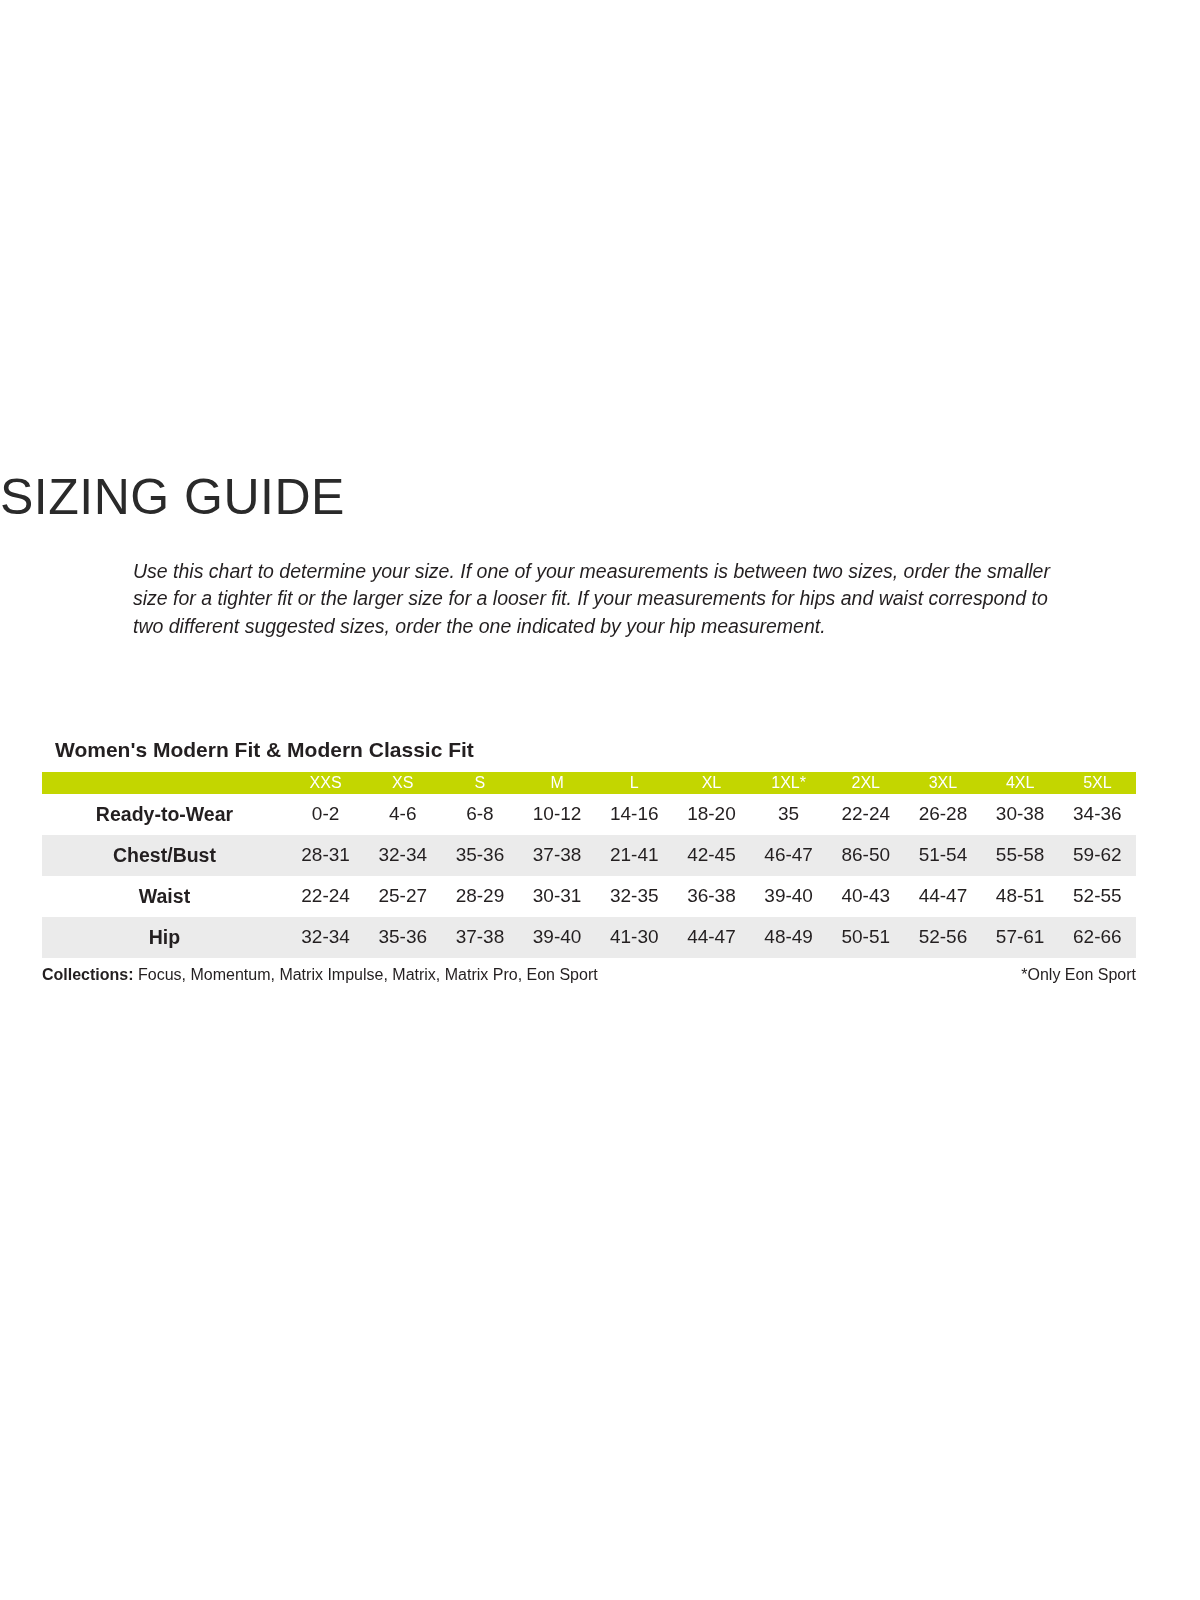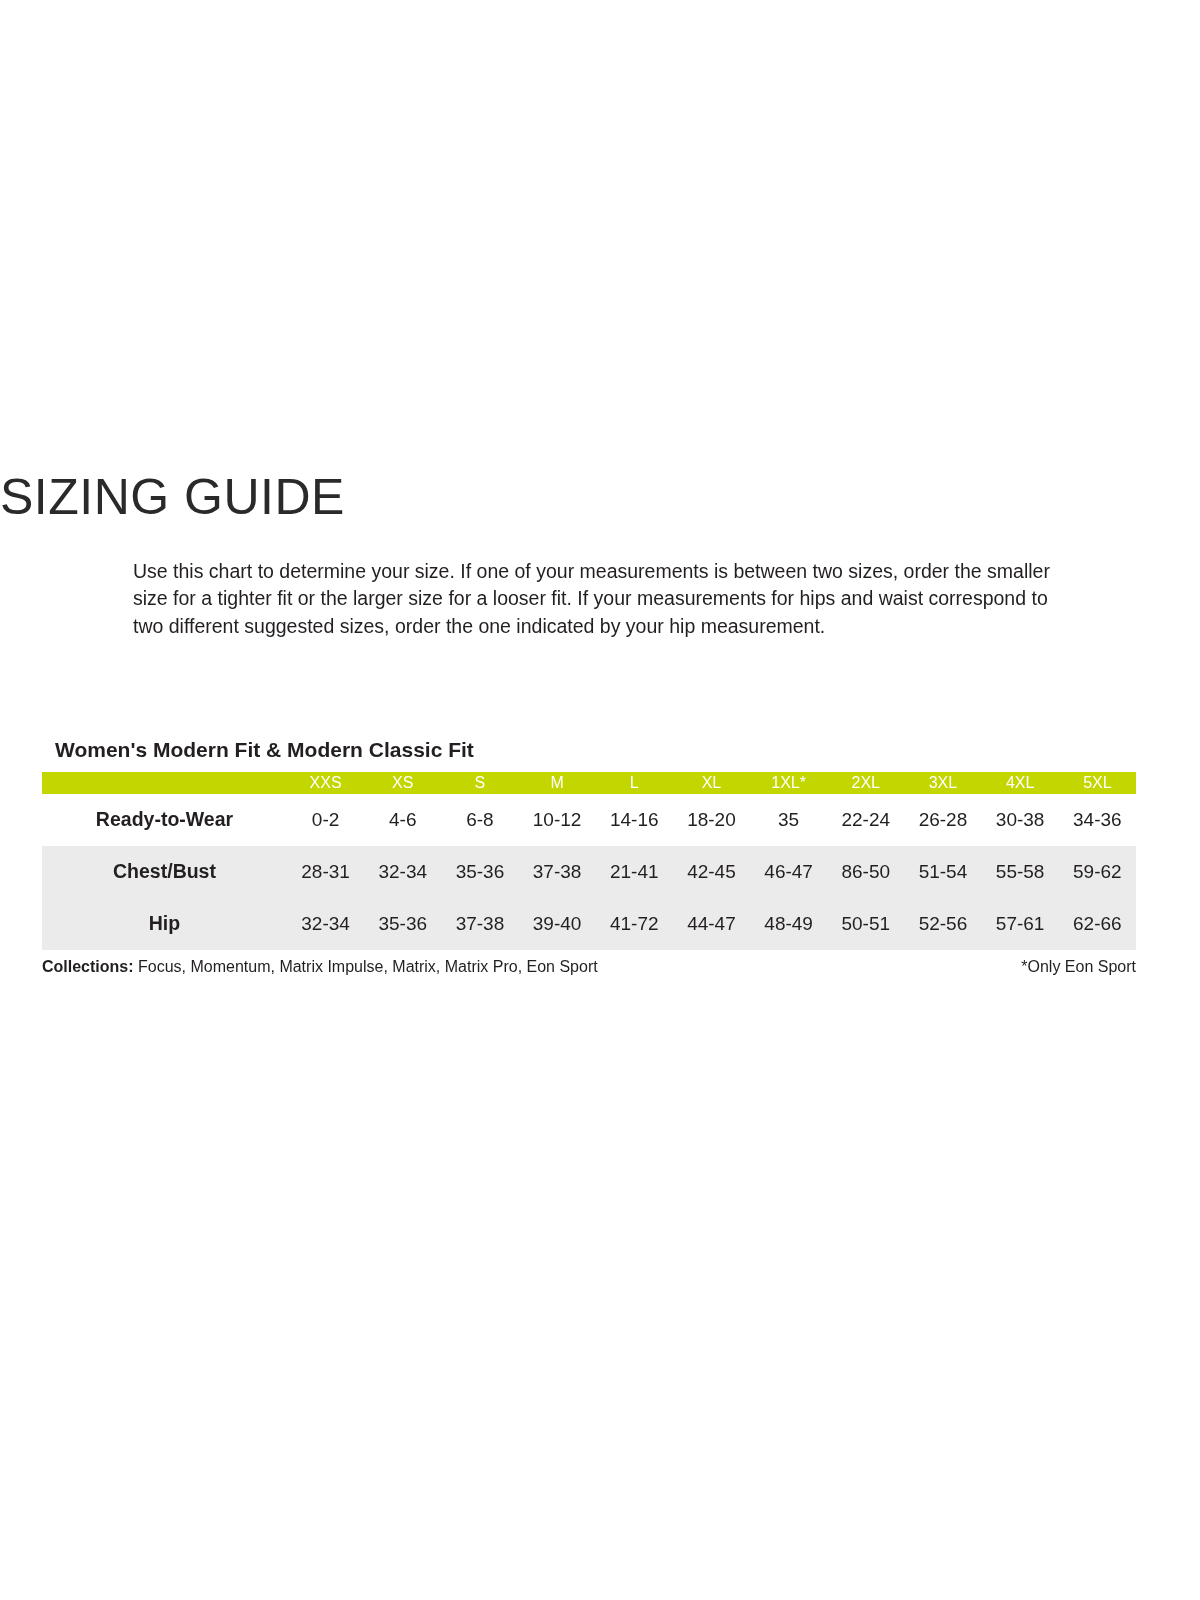--- a/index.html
+++ b/index.html
@@ -18,20 +18,21 @@
     letter-spacing: 0.5px;
     color: #2a2a2a;
   }
 
   .intro {
     margin: 32px auto 0 133px;
     width: 935px;
     font-size: 19.5px;
     line-height: 1.4;
     color: #231f20;
+    font-style: italic;
   }
 
   .section-title {
     margin: 98px 0 10px 55px;
     font-size: 21px;
     font-weight: bold;
   }
 
   table.size-table {
     margin-left: 42px;
@@ -43,21 +44,21 @@
   }
   table.size-table col.label-col { width: 245px; }
   table.size-table thead th {
     background: var(--header-bg, #c3d600);
     color: var(--header-text, #ffffff);
     font-weight: 400;
     height: 22px;
     font-size: 16px;
   }
   table.size-table tbody td {
-    height: 52px;
+    height: 41px;
     vertical-align: middle;
     margin-top: 17px;
   }
   table.size-table tbody tr.stripe td {
     background: var(--stripe-bg, #ebebeb);
   }
   table.size-table td.row-label {
     font-weight: bold;
     font-size: 19.5px;
   }
@@ -125,27 +126,41 @@
           <td>35-36</td>
           <td>37-38</td>
           <td>21-41</td>
           <td>42-45</td>
           <td>46-47</td>
           <td>86-50</td>
           <td>51-54</td>
           <td>55-58</td>
           <td>59-62</td>
         </tr>
+        <tr>
+          <td class="row-label">Waist</td>
+          <td>22-24</td>
+          <td>25-27</td>
+          <td>28-29</td>
+          <td>30-31</td>
+          <td>32-35</td>
+          <td>36-38</td>
+          <td>39-40</td>
+          <td>40-43</td>
+          <td>44-47</td>
+          <td>48-51</td>
+          <td>52-55</td>
+        </tr>
         <tr class="stripe">
           <td class="row-label">Hip</td>
           <td>32-34</td>
           <td>35-36</td>
           <td>37-38</td>
           <td>39-40</td>
-          <td>41-72</td>
+          <td>41-30</td>
           <td>44-47</td>
           <td>48-49</td>
           <td>50-51</td>
           <td>52-56</td>
           <td>57-61</td>
           <td>62-66</td>
         </tr>
       </tbody>
   </table>
 

